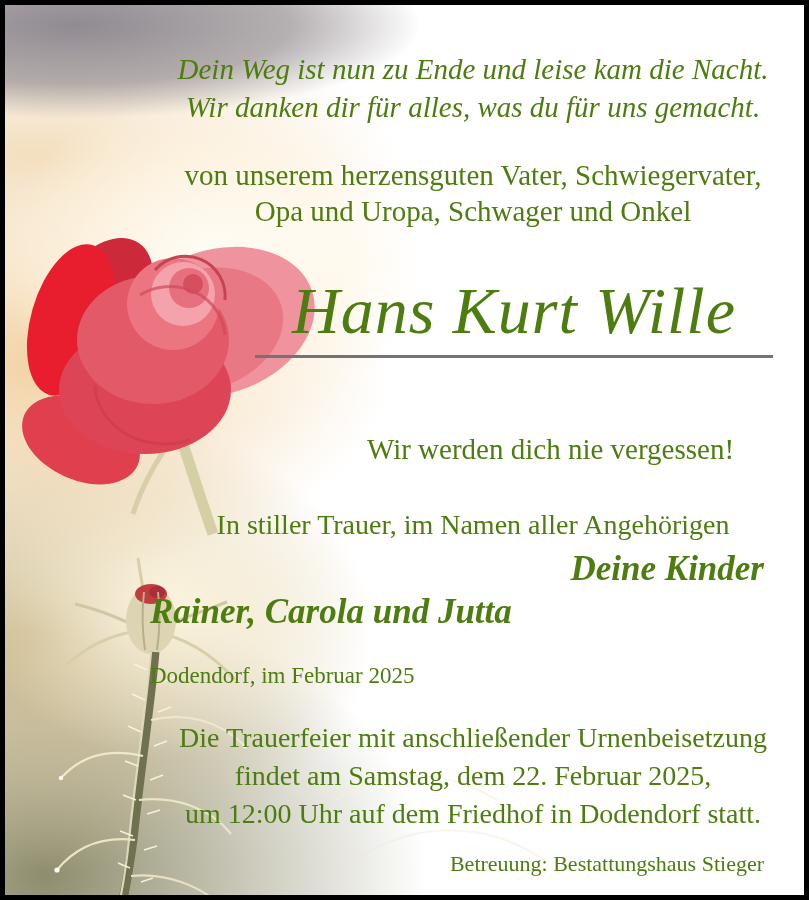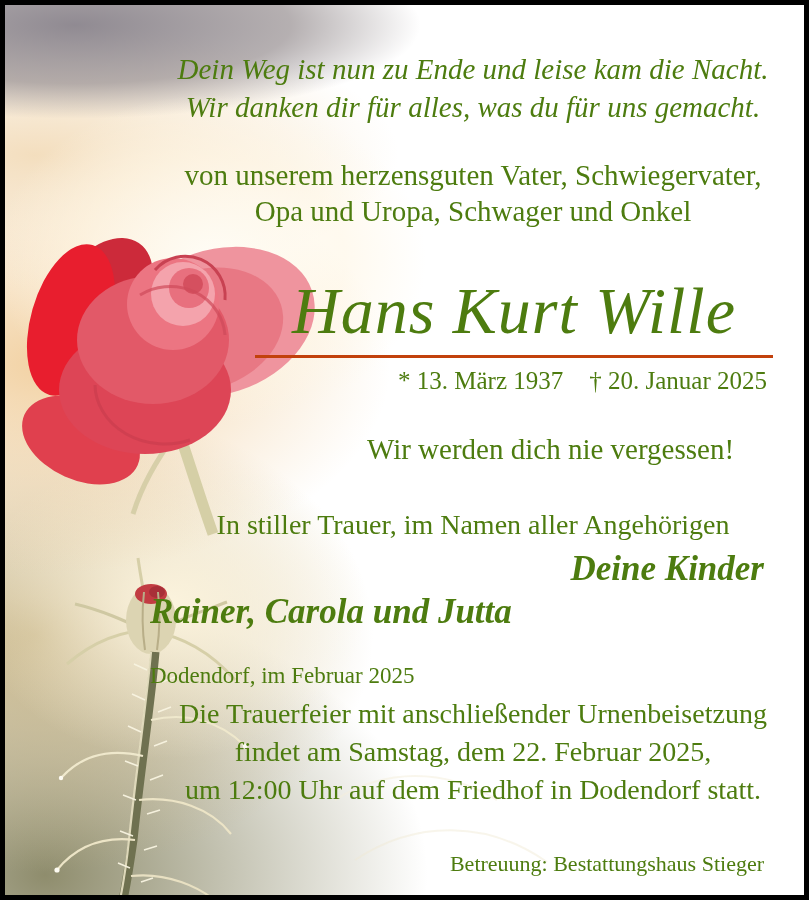--- a/index.html
+++ b/index.html
@@ -27,29 +27,29 @@
       radial-gradient(ellipse 470px 330px at 30px 630px, rgba(197,177,128,0.88) 0%, rgba(197,177,128,0) 72%),
       radial-gradient(ellipse 510px 370px at 40px 870px, rgba(139,137,104,0.97) 0%, rgba(139,137,104,0) 75%);
   }
   .rose-art{position:absolute;left:0;top:195px;width:600px;height:700px;z-index:1;filter:blur(0.7px);}
   
   .txt{position:absolute;z-index:2;left:145px;right:8px;}
   .epigraph{top:45px;text-align:center;font-style:italic;font-size:29px;line-height:38px;}
   .intro{top:152px;text-align:center;font-size:29px;line-height:36px;}
   .name-block{left:250px;right:auto;width:518px;top:266px;text-align:center;}
   .name{font-style:italic;font-size:66px;line-height:80px;letter-spacing:1px;white-space:nowrap;
-        border-bottom:3px solid #c2410c;padding-bottom:4px;}
+        border-bottom:3px solid #737373;padding-bottom:4px;}
   .dates{text-align:right;padding:9px 6px 0 0;font-size:25px;}
   .dates .death{margin-left:26px;}
   .remembrance{top:428px;left:300px;text-align:center;font-size:29px;}
   .stiller{top:504px;text-align:center;font-size:28px;}
   .kinder{top:544px;text-align:right;padding-right:32px;font-size:35px;font-style:italic;font-weight:bold;}
   .names2{top:587px;padding-right:32px;font-size:35px;font-style:italic;font-weight:bold;}
   .place-date{top:658px;text-align:left;padding-right:32px;font-size:23px;}
-  .funeral{top:690px;text-align:center;font-size:28px;line-height:38px;}
+  .funeral{top:714px;text-align:center;font-size:28px;line-height:38px;}
   .footer{top:846px;text-align:right;padding-right:32px;font-size:22px;}
 </style>
 </head>
 <body>
 
 <div class="page">
 
   <div class="photo-backdrop"></div>
 
   <div class="rose-art">
@@ -112,23 +112,20 @@
     <div>Wir danken dir für alles, was du für uns gemacht.</div>
   </div>
 
   <div class="txt intro">
     <div>von unserem herzensguten Vater, Schwiegervater,</div>
     <div>Opa und Uropa, Schwager und Onkel</div>
   </div>
 
   <div class="txt name-block">
     <div class="name">Hans Kurt Wille</div>
-    <div class="dates">
-      <span class="birth">* 13. März 1937</span><span class="death">† 20. Januar 2025</span>
-    </div>
   </div>
 
   <div class="txt remembrance">Wir werden dich nie vergessen!</div>
 
   <div class="txt kinder">Deine Kinder</div>
   <div class="txt stiller">In stiller Trauer, im Namen aller Angehörigen</div>
   <div class="txt names2">Rainer, Carola und Jutta</div>
 
   <div class="txt place-date">Dodendorf, im Februar 2025</div>
 

